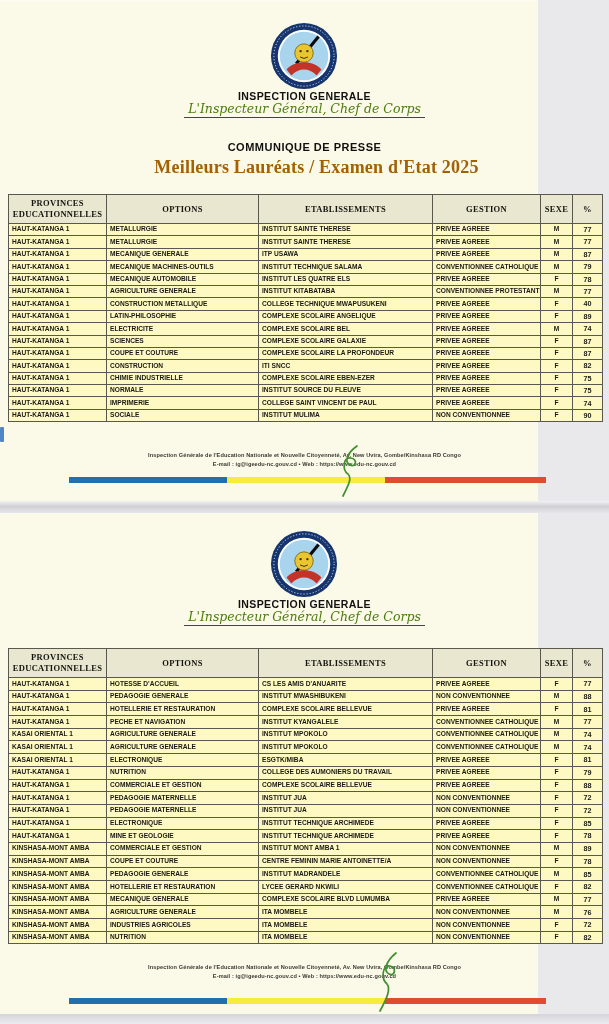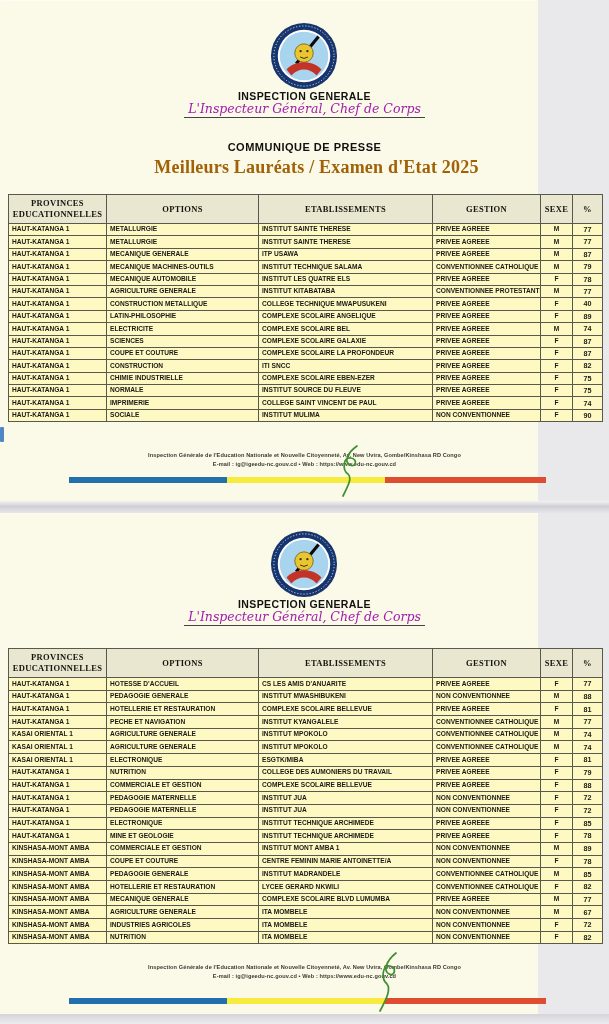--- a/index.html
+++ b/index.html
@@ -24,21 +24,21 @@
 
   
   .logo{position:absolute;left:270px;width:68px;height:68px;}
   .org-name{
     position:absolute;left:0;width:609px;text-align:center;
     font-size:10.5px;font-weight:bold;letter-spacing:.4px;color:#111;
   }
   .signature{
     position:absolute;left:0;width:609px;text-align:center;
     font-family:"DejaVu Serif",serif;font-style:italic;
-    font-size:12.5px;color:#a21caf;
+    font-size:12.5px;color:#4d7c0f;
   }
   .signature span{border-bottom:.8px solid #444;padding:0 4px 1px;}
 
   .communique{
     position:absolute;left:0;width:609px;text-align:center;
     font-size:11px;font-weight:bold;letter-spacing:.5px;color:#101010;
   }
   .communique span{}
   .doc-title{
     position:absolute;left:12px;width:609px;text-align:center;
@@ -464,21 +464,21 @@
             <td class="c3">PRIVEE AGREEE</td>
             <td class="c4">M</td>
             <td class="c5">77</td>
           </tr>
           <tr>
             <td class="c0">KINSHASA-MONT AMBA</td>
             <td class="c1">AGRICULTURE GENERALE</td>
             <td class="c2">ITA MOMBELE</td>
             <td class="c3">NON CONVENTIONNEE</td>
             <td class="c4">M</td>
-            <td class="c5">67</td>
+            <td class="c5">76</td>
           </tr>
           <tr>
             <td class="c0">KINSHASA-MONT AMBA</td>
             <td class="c1">INDUSTRIES AGRICOLES</td>
             <td class="c2">ITA MOMBELE</td>
             <td class="c3">NON CONVENTIONNEE</td>
             <td class="c4">F</td>
             <td class="c5">72</td>
           </tr>
           <tr>

